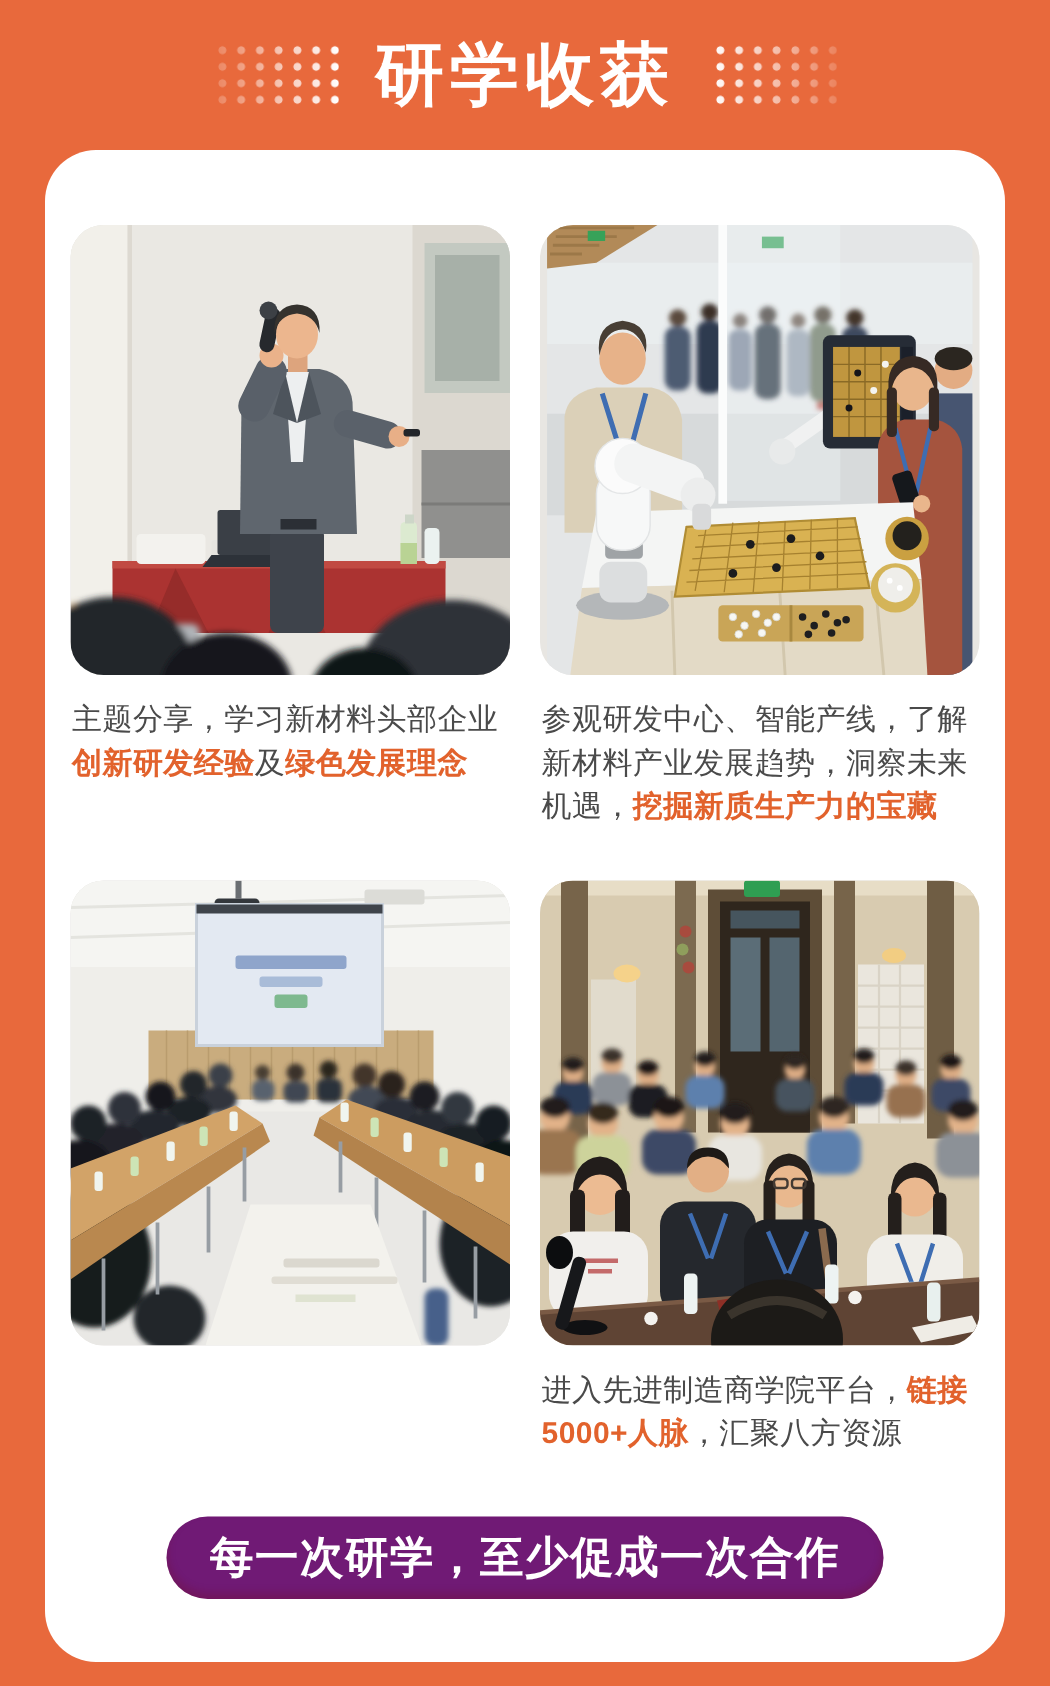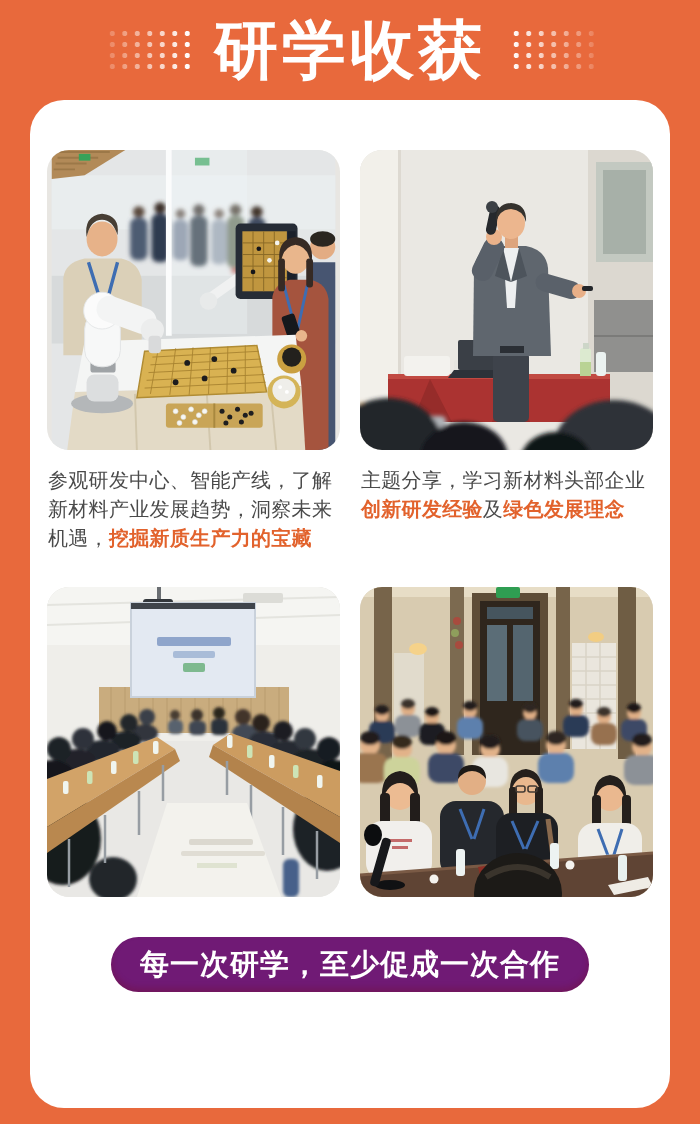--- a/index.html
+++ b/index.html
@@ -1,20 +1,20 @@
 <!DOCTYPE html>
 <html><head>
 <meta charset="utf-8">
 <style>
   html,body{margin:0;padding:0;}
   body{background:#E8693C;}
   .page{position:relative;width:700px;height:1124px;background:#E8693C;overflow:hidden;
         font-family:"Liberation Sans","DejaVu Sans",sans-serif;}
   .header{height:100px;display:flex;align-items:center;justify-content:center;gap:24px;}
-  .title{font-size:64px;font-weight:800;color:#FFFFFF;letter-spacing:4px;}
+  .title{font-size:46px;font-weight:800;color:#FFFFFF;letter-spacing:4px;}
   .dots{width:84px;height:44px;
         background-image:radial-gradient(circle,#fff 2.4px,rgba(255,255,255,0) 2.9px);
         background-size:12.5px 11px;}
   .dots-left{-webkit-mask-image:linear-gradient(to right,rgba(0,0,0,.18),#000);
              mask-image:linear-gradient(to right,rgba(0,0,0,.18),#000);}
   .dots-right{-webkit-mask-image:linear-gradient(to left,rgba(0,0,0,.18),#000);
               mask-image:linear-gradient(to left,rgba(0,0,0,.18),#000);}
   .card{margin:0 30px;height:1008px;background:#FFFFFF;border-radius:34px;overflow:hidden;}
   .grid{display:grid;grid-template-columns:293px 293px;column-gap:20px;row-gap:34px;
         padding:50px 17px 0;}
@@ -36,136 +36,20 @@
 <div class="page">
 
   <div class="header">
     <div class="dots dots-left"></div>
     <div class="title">研学收获</div>
     <div class="dots dots-right"></div>
   </div>
 
   <div class="card">
     <div class="grid">
-
-      <figure class="cell">
-        <div class="photo r1">
-          <svg width="293" height="300" viewBox="0 0 293 310">
-            <defs>
-                <filter id="p2b" x="-30%" y="-30%" width="160%" height="160%">
-                  <feGaussianBlur stdDeviation="2"></feGaussianBlur>
-                </filter>
-              </defs>
-            <rect width="293" height="310" fill="#e4e6e7"></rect>
-            <rect y="26" width="293" height="56" fill="#e9edee"></rect>
-            <polygon points="0,0 76,0 34,26 0,30" fill="#b28a58"></polygon>
-            <path d="M8 2 L60 2 M6 8 L48 8 M4 14 L36 14 M2 20 L24 20" stroke="#9c7848" stroke-width="2" fill="none"></path>
-            <rect x="148" y="8" width="15" height="8" fill="#37a259"></rect>
-            <rect x="28" y="4" width="12" height="7" fill="#37a259"></rect>
-            <g filter="url(#p2b)">
-              <circle cx="90" cy="64" r="6" fill="#5a4a3e"></circle>
-                <rect x="81" y="70" width="18" height="44" rx="7" fill="#4e5b72"></rect>
-              <circle cx="112" cy="60" r="6" fill="#3a2f28"></circle>
-                <rect x="103" y="66" width="18" height="50" rx="7" fill="#2e3a50"></rect>
-              <circle cx="133" cy="66" r="5" fill="#53443a"></circle>
-                <rect x="125" y="72" width="16" height="42" rx="6" fill="#707d92"></rect>
-              <circle cx="152" cy="62" r="6" fill="#2f2721"></circle>
-                <rect x="143" y="68" width="18" height="52" rx="7" fill="#1f2937"></rect>
-              <circle cx="173" cy="66" r="5" fill="#5a4a3e"></circle>
-                <rect x="165" y="72" width="16" height="46" rx="6" fill="#8b97a6"></rect>
-              <circle cx="190" cy="62" r="6" fill="#34291f"></circle>
-                <rect x="181" y="68" width="18" height="54" rx="7" fill="#5d6a52"></rect>
-              <circle cx="212" cy="64" r="6" fill="#43362c"></circle>
-                <rect x="203" y="70" width="18" height="50" rx="7" fill="#3c485e"></rect>
-              <rect x="186" y="122" width="7" height="5" fill="#b23a32"></rect>
-              <rect x="196" y="122" width="7" height="5" fill="#b23a32"></rect>
-            </g>
-            <rect y="130" width="293" height="70" fill="#d7dadb"></rect>
-            <rect x="118" y="0" width="6" height="192" fill="#fbfcfc"></rect>
-            <rect x="124" y="0" width="78" height="190" fill="#f2f7f8" opacity="0.35"></rect>
-            <path d="M162 154 L196 130" stroke="#f0f1f1" stroke-width="10" stroke-linecap="round"></path>
-            <circle cx="162" cy="156" r="9" fill="#e8eaea"></circle>
-            <rect x="190" y="76" width="64" height="78" rx="5" fill="#262c36"></rect>
-            <rect x="197" y="84" width="46" height="62" fill="#c0963f"></rect>
-            <path d="M197 96 H243 M197 108 H243 M197 120 H243 M197 132 H243 M208 84 V146 M219 84 V146 M230 84 V146" stroke="#8a6a26" stroke-width="1"></path>
-            <circle cx="214" cy="102" r="2.4" fill="#15151a"></circle>
-              <circle cx="225" cy="114" r="2.4" fill="#f4f4f0"></circle>
-            <circle cx="208" cy="126" r="2.4" fill="#15151a"></circle>
-              <circle cx="233" cy="96" r="2.4" fill="#f4f4f0"></circle>
-            <rect x="244" y="84" width="8" height="62" fill="#1b202a"></rect>
-            <g>
-              <path d="M12 132 Q14 116 34 112 L72 112 Q90 116 93 134 L93 212 L12 212 Z" fill="#dbd0b8"></path>
-              <path d="M38 116 L53 164 M68 116 L55 164" stroke="#3e6db2" stroke-width="3.5" fill="none"></path>
-              <rect x="44" y="152" width="19" height="25" rx="2" fill="#eef4fa" stroke="#c9d7e4"></rect>
-              <circle cx="53" cy="160" r="3" fill="#6f9bd1"></circle>
-              <rect x="42" y="168" width="15" height="23" rx="3" fill="#20242a" transform="rotate(-16 49 179)"></rect>
-              <circle cx="60" cy="186" r="7" fill="#e6b187"></circle>
-              <circle cx="42" cy="182" r="6" fill="#e6b187"></circle>
-              <ellipse cx="52" cy="92" rx="16" ry="18" fill="#e7b289"></ellipse>
-              <path d="M36 90 Q33 68 52 66 Q71 68 68 88 Q63 72 52 72 Q40 72 36 90 Z" fill="#473e34"></path>
-            </g>
-            <rect x="268" y="116" width="25" height="194" fill="#475571"></rect>
-            <circle cx="280" cy="100" r="13" fill="#e3ac83"></circle>
-            <ellipse cx="280" cy="92" rx="13" ry="8" fill="#2b2620"></ellipse>
-            <path d="M228 152 Q230 138 246 134 L268 134 Q284 138 286 154 L286 310 L228 310 Z" fill="#a5543e"></path>
-            <path d="M240 140 L252 186 M264 140 L254 186" stroke="#3e6db2" stroke-width="3" fill="none"></path>
-            <rect x="240" y="170" width="14" height="22" rx="3" transform="rotate(-18 247 181)" fill="#15181c"></rect>
-            <circle cx="258" cy="192" r="6" fill="#e9b68c"></circle>
-            <ellipse cx="252" cy="112" rx="14" ry="16" fill="#e9b68c"></ellipse>
-            <path d="M236 120 Q231 92 252 90 Q273 92 268 120 Q266 100 252 98 Q238 100 236 120 Z" fill="#362a24"></path>
-            <rect x="234" y="112" width="7" height="34" rx="3" fill="#362a24"></rect>
-            <rect x="263" y="112" width="7" height="30" rx="3" fill="#362a24"></rect>
-            <polygon points="34,198 252,191 258,244 24,250" fill="#f4f5f4"></polygon>
-            <polygon points="24,250 258,244 262,310 16,310" fill="#e3dac6"></polygon>
-            <path d="M86 252 L88 310 M160 248 L164 310 M226 246 L232 310" stroke="#d2c7ad" stroke-width="2"></path>
-            <polygon points="96,208 212,202 222,250 88,256" fill="#d9b252" stroke="#b08c34" stroke-width="1.5"></polygon>
-            <path d="M104 214 L214 208 M102 222 L216 216 M100 230 L218 224 M98 238 L220 232 M96 246 L221 240 M110 206 L102 252 M128 205 L122 253 M146 204 L142 253 M164 204 L162 252 M182 203 L181 251 M200 202 L200 250" stroke="#a6812f" stroke-width="0.9" fill="none"></path>
-            <circle cx="140" cy="220" r="3" fill="#1c1c1e"></circle>
-              <circle cx="168" cy="216" r="3" fill="#1c1c1e"></circle>
-            <circle cx="188" cy="228" r="3" fill="#1c1c1e"></circle>
-              <circle cx="128" cy="240" r="3" fill="#1c1c1e"></circle>
-            <circle cx="158" cy="236" r="3" fill="#1c1c1e"></circle>
-            <rect x="118" y="262" width="100" height="25" rx="3" fill="#c9a557"></rect>
-            <line x1="168" y1="262" x2="168" y2="287" stroke="#a8883f" stroke-width="2"></line>
-            <g fill="#f7f7f3" stroke="#d8d8d2" stroke-width="0.6">
-              <circle cx="128" cy="270" r="2.6"></circle>
-                <circle cx="136" cy="276" r="2.6"></circle>
-                <circle cx="144" cy="268" r="2.6"></circle>
-              <circle cx="152" cy="274" r="2.6"></circle>
-                <circle cx="132" cy="282" r="2.6"></circle>
-                <circle cx="148" cy="281" r="2.6"></circle>
-                <circle cx="158" cy="270" r="2.6"></circle>
-            </g>
-            <g fill="#1e1e20">
-              <circle cx="176" cy="270" r="2.6"></circle>
-                <circle cx="184" cy="276" r="2.6"></circle>
-                <circle cx="192" cy="268" r="2.6"></circle>
-              <circle cx="200" cy="274" r="2.6"></circle>
-                <circle cx="180" cy="282" r="2.6"></circle>
-                <circle cx="196" cy="281" r="2.6"></circle>
-                <circle cx="206" cy="272" r="2.6"></circle>
-            </g>
-            <circle cx="248" cy="216" r="15" fill="#caa041"></circle>
-              <circle cx="248" cy="214" r="10" fill="#23211d"></circle>
-            <circle cx="240" cy="250" r="17" fill="#d4b458"></circle>
-              <circle cx="240" cy="248" r="12" fill="#efeeea"></circle>
-            <circle cx="236" cy="245" r="2" fill="#ffffff"></circle>
-              <circle cx="243" cy="250" r="2" fill="#ffffff"></circle>
-            <ellipse cx="52" cy="262" rx="32" ry="10" fill="#b4b7b9"></ellipse>
-            <rect x="36" y="232" width="33" height="28" rx="8" fill="#dcdedf"></rect>
-            <rect x="40" y="218" width="26" height="12" rx="3" fill="#9fa3a6"></rect>
-            <rect x="34" y="168" width="37" height="56" rx="17" fill="#f7f8f8" stroke="#e2e4e5"></rect>
-            <circle cx="52" cy="166" r="19" fill="#fbfbfb" stroke="#e4e6e7"></circle>
-            <rect x="46" y="148" width="64" height="27" rx="13" transform="rotate(20 52 164)" fill="#f3f4f4"></rect>
-            <circle cx="104" cy="186" r="12" fill="#eceded"></circle>
-            <rect x="100" y="192" width="13" height="18" rx="4" fill="#d9dadb"></rect>
-          </svg>
-        </div>
-        <figcaption class="caption"><span>参观研发中心、智能产线，了解新材料产业发展趋势，洞察未来机遇，</span><span class="hl">挖掘新质生产力的宝藏</span></figcaption>
-      </figure>
 
       <figure class="cell">
         <div class="photo r1">
           <svg width="293" height="300" viewBox="0 0 293 300">
             <defs>
                 <filter id="p1b" x="-30%" y="-30%" width="160%" height="160%">
                   <feGaussianBlur stdDeviation="2.2"></feGaussianBlur>
                 </filter>
               </defs>
             <rect width="293" height="300" fill="#eae8e3"></rect>
@@ -210,20 +94,136 @@
               <polygon points="0,252 60,262 34,300 0,300" fill="#c9a06a"></polygon>
               <rect x="58" y="266" width="28" height="34" rx="5" fill="#b0b4b8"></rect>
               <ellipse cx="28" cy="294" rx="54" ry="46" fill="#24262b"></ellipse>
               <ellipse cx="104" cy="308" rx="44" ry="36" fill="#17191d"></ellipse>
               <ellipse cx="254" cy="302" rx="62" ry="52" fill="#2d3137"></ellipse>
               <ellipse cx="196" cy="312" rx="36" ry="30" fill="#101216"></ellipse>
             </g>
           </svg>
         </div>
         <figcaption class="caption"><span>主题分享，学习新材料头部企业</span><span class="hl">创新研发经验</span><span>及</span><span class="hl">绿色发展理念</span></figcaption>
+      </figure>
+
+      <figure class="cell">
+        <div class="photo r1">
+          <svg width="293" height="300" viewBox="0 0 293 310">
+            <defs>
+                <filter id="p2b" x="-30%" y="-30%" width="160%" height="160%">
+                  <feGaussianBlur stdDeviation="2"></feGaussianBlur>
+                </filter>
+              </defs>
+            <rect width="293" height="310" fill="#e4e6e7"></rect>
+            <rect y="26" width="293" height="56" fill="#e9edee"></rect>
+            <polygon points="0,0 76,0 34,26 0,30" fill="#b28a58"></polygon>
+            <path d="M8 2 L60 2 M6 8 L48 8 M4 14 L36 14 M2 20 L24 20" stroke="#9c7848" stroke-width="2" fill="none"></path>
+            <rect x="148" y="8" width="15" height="8" fill="#37a259"></rect>
+            <rect x="28" y="4" width="12" height="7" fill="#37a259"></rect>
+            <g filter="url(#p2b)">
+              <circle cx="90" cy="64" r="6" fill="#5a4a3e"></circle>
+                <rect x="81" y="70" width="18" height="44" rx="7" fill="#4e5b72"></rect>
+              <circle cx="112" cy="60" r="6" fill="#3a2f28"></circle>
+                <rect x="103" y="66" width="18" height="50" rx="7" fill="#2e3a50"></rect>
+              <circle cx="133" cy="66" r="5" fill="#53443a"></circle>
+                <rect x="125" y="72" width="16" height="42" rx="6" fill="#707d92"></rect>
+              <circle cx="152" cy="62" r="6" fill="#2f2721"></circle>
+                <rect x="143" y="68" width="18" height="52" rx="7" fill="#1f2937"></rect>
+              <circle cx="173" cy="66" r="5" fill="#5a4a3e"></circle>
+                <rect x="165" y="72" width="16" height="46" rx="6" fill="#8b97a6"></rect>
+              <circle cx="190" cy="62" r="6" fill="#34291f"></circle>
+                <rect x="181" y="68" width="18" height="54" rx="7" fill="#5d6a52"></rect>
+              <circle cx="212" cy="64" r="6" fill="#43362c"></circle>
+                <rect x="203" y="70" width="18" height="50" rx="7" fill="#3c485e"></rect>
+              <rect x="186" y="122" width="7" height="5" fill="#b23a32"></rect>
+              <rect x="196" y="122" width="7" height="5" fill="#b23a32"></rect>
+            </g>
+            <rect y="130" width="293" height="70" fill="#d7dadb"></rect>
+            <rect x="118" y="0" width="6" height="192" fill="#fbfcfc"></rect>
+            <rect x="124" y="0" width="78" height="190" fill="#f2f7f8" opacity="0.35"></rect>
+            <path d="M162 154 L196 130" stroke="#f0f1f1" stroke-width="10" stroke-linecap="round"></path>
+            <circle cx="162" cy="156" r="9" fill="#e8eaea"></circle>
+            <rect x="190" y="76" width="64" height="78" rx="5" fill="#262c36"></rect>
+            <rect x="197" y="84" width="46" height="62" fill="#c0963f"></rect>
+            <path d="M197 96 H243 M197 108 H243 M197 120 H243 M197 132 H243 M208 84 V146 M219 84 V146 M230 84 V146" stroke="#8a6a26" stroke-width="1"></path>
+            <circle cx="214" cy="102" r="2.4" fill="#15151a"></circle>
+              <circle cx="225" cy="114" r="2.4" fill="#f4f4f0"></circle>
+            <circle cx="208" cy="126" r="2.4" fill="#15151a"></circle>
+              <circle cx="233" cy="96" r="2.4" fill="#f4f4f0"></circle>
+            <rect x="244" y="84" width="8" height="62" fill="#1b202a"></rect>
+            <g>
+              <path d="M12 132 Q14 116 34 112 L72 112 Q90 116 93 134 L93 212 L12 212 Z" fill="#dbd0b8"></path>
+              <path d="M38 116 L53 164 M68 116 L55 164" stroke="#3e6db2" stroke-width="3.5" fill="none"></path>
+              <rect x="44" y="152" width="19" height="25" rx="2" fill="#eef4fa" stroke="#c9d7e4"></rect>
+              <circle cx="53" cy="160" r="3" fill="#6f9bd1"></circle>
+              <rect x="42" y="168" width="15" height="23" rx="3" fill="#20242a" transform="rotate(-16 49 179)"></rect>
+              <circle cx="60" cy="186" r="7" fill="#e6b187"></circle>
+              <circle cx="42" cy="182" r="6" fill="#e6b187"></circle>
+              <ellipse cx="52" cy="92" rx="16" ry="18" fill="#e7b289"></ellipse>
+              <path d="M36 90 Q33 68 52 66 Q71 68 68 88 Q63 72 52 72 Q40 72 36 90 Z" fill="#473e34"></path>
+            </g>
+            <rect x="268" y="116" width="25" height="194" fill="#475571"></rect>
+            <circle cx="280" cy="100" r="13" fill="#e3ac83"></circle>
+            <ellipse cx="280" cy="92" rx="13" ry="8" fill="#2b2620"></ellipse>
+            <path d="M228 152 Q230 138 246 134 L268 134 Q284 138 286 154 L286 310 L228 310 Z" fill="#a5543e"></path>
+            <path d="M240 140 L252 186 M264 140 L254 186" stroke="#3e6db2" stroke-width="3" fill="none"></path>
+            <rect x="240" y="170" width="14" height="22" rx="3" transform="rotate(-18 247 181)" fill="#15181c"></rect>
+            <circle cx="258" cy="192" r="6" fill="#e9b68c"></circle>
+            <ellipse cx="252" cy="112" rx="14" ry="16" fill="#e9b68c"></ellipse>
+            <path d="M236 120 Q231 92 252 90 Q273 92 268 120 Q266 100 252 98 Q238 100 236 120 Z" fill="#362a24"></path>
+            <rect x="234" y="112" width="7" height="34" rx="3" fill="#362a24"></rect>
+            <rect x="263" y="112" width="7" height="30" rx="3" fill="#362a24"></rect>
+            <polygon points="34,198 252,191 258,244 24,250" fill="#f4f5f4"></polygon>
+            <polygon points="24,250 258,244 262,310 16,310" fill="#e3dac6"></polygon>
+            <path d="M86 252 L88 310 M160 248 L164 310 M226 246 L232 310" stroke="#d2c7ad" stroke-width="2"></path>
+            <polygon points="96,208 212,202 222,250 88,256" fill="#d9b252" stroke="#b08c34" stroke-width="1.5"></polygon>
+            <path d="M104 214 L214 208 M102 222 L216 216 M100 230 L218 224 M98 238 L220 232 M96 246 L221 240 M110 206 L102 252 M128 205 L122 253 M146 204 L142 253 M164 204 L162 252 M182 203 L181 251 M200 202 L200 250" stroke="#a6812f" stroke-width="0.9" fill="none"></path>
+            <circle cx="140" cy="220" r="3" fill="#1c1c1e"></circle>
+              <circle cx="168" cy="216" r="3" fill="#1c1c1e"></circle>
+            <circle cx="188" cy="228" r="3" fill="#1c1c1e"></circle>
+              <circle cx="128" cy="240" r="3" fill="#1c1c1e"></circle>
+            <circle cx="158" cy="236" r="3" fill="#1c1c1e"></circle>
+            <rect x="118" y="262" width="100" height="25" rx="3" fill="#c9a557"></rect>
+            <line x1="168" y1="262" x2="168" y2="287" stroke="#a8883f" stroke-width="2"></line>
+            <g fill="#f7f7f3" stroke="#d8d8d2" stroke-width="0.6">
+              <circle cx="128" cy="270" r="2.6"></circle>
+                <circle cx="136" cy="276" r="2.6"></circle>
+                <circle cx="144" cy="268" r="2.6"></circle>
+              <circle cx="152" cy="274" r="2.6"></circle>
+                <circle cx="132" cy="282" r="2.6"></circle>
+                <circle cx="148" cy="281" r="2.6"></circle>
+                <circle cx="158" cy="270" r="2.6"></circle>
+            </g>
+            <g fill="#1e1e20">
+              <circle cx="176" cy="270" r="2.6"></circle>
+                <circle cx="184" cy="276" r="2.6"></circle>
+                <circle cx="192" cy="268" r="2.6"></circle>
+              <circle cx="200" cy="274" r="2.6"></circle>
+                <circle cx="180" cy="282" r="2.6"></circle>
+                <circle cx="196" cy="281" r="2.6"></circle>
+                <circle cx="206" cy="272" r="2.6"></circle>
+            </g>
+            <circle cx="248" cy="216" r="15" fill="#caa041"></circle>
+              <circle cx="248" cy="214" r="10" fill="#23211d"></circle>
+            <circle cx="240" cy="250" r="17" fill="#d4b458"></circle>
+              <circle cx="240" cy="248" r="12" fill="#efeeea"></circle>
+            <circle cx="236" cy="245" r="2" fill="#ffffff"></circle>
+              <circle cx="243" cy="250" r="2" fill="#ffffff"></circle>
+            <ellipse cx="52" cy="262" rx="32" ry="10" fill="#b4b7b9"></ellipse>
+            <rect x="36" y="232" width="33" height="28" rx="8" fill="#dcdedf"></rect>
+            <rect x="40" y="218" width="26" height="12" rx="3" fill="#9fa3a6"></rect>
+            <rect x="34" y="168" width="37" height="56" rx="17" fill="#f7f8f8" stroke="#e2e4e5"></rect>
+            <circle cx="52" cy="166" r="19" fill="#fbfbfb" stroke="#e4e6e7"></circle>
+            <rect x="46" y="148" width="64" height="27" rx="13" transform="rotate(20 52 164)" fill="#f3f4f4"></rect>
+            <circle cx="104" cy="186" r="12" fill="#eceded"></circle>
+            <rect x="100" y="192" width="13" height="18" rx="4" fill="#d9dadb"></rect>
+          </svg>
+        </div>
+        <figcaption class="caption"><span>参观研发中心、智能产线，了解新材料产业发展趋势，洞察未来机遇，</span><span class="hl">挖掘新质生产力的宝藏</span></figcaption>
       </figure>
 
       <figure class="cell">
         <div class="photo r2">
           <svg width="293" height="310" viewBox="0 0 293 310">
             <defs>
                 <filter id="p3b" x="-30%" y="-30%" width="160%" height="160%">
                   <feGaussianBlur stdDeviation="1.8"></feGaussianBlur>
                 </filter>
               </defs>
@@ -409,20 +409,21 @@
             <rect x="258" y="268" width="9" height="26" rx="3" fill="#e8f0ee"></rect>
             <polygon points="118,280 156,274 158,282 120,288" fill="#8d2f26"></polygon>
             <ellipse cx="30" cy="298" rx="15" ry="5" fill="#101113"></ellipse>
             <rect x="16" y="250" width="9" height="50" rx="4" transform="rotate(16 20 275)" fill="#17181b"></rect>
             <ellipse cx="13" cy="248" rx="9" ry="11" fill="#0c0d0f"></ellipse>
             <ellipse cx="158" cy="306" rx="44" ry="40" fill="#1c1a17"></ellipse>
             <path d="M126 290 Q158 270 190 290" stroke="#3a342c" stroke-width="6" fill="none"></path>
             <polygon points="248,298 288,290 293,300 254,308" fill="#efece5"></polygon>
           </svg>
         </div>
+        <figcaption class="caption"><span>进入先进制造商学院平台，</span><span class="hl">链接5000+人脉</span><span>，汇聚八方资源</span></figcaption>
       </figure>
 
     </div>
 
     <div class="pill">每一次研学，至少促成一次合作</div>
   </div>
 
 </div>
 
 </body></html>

